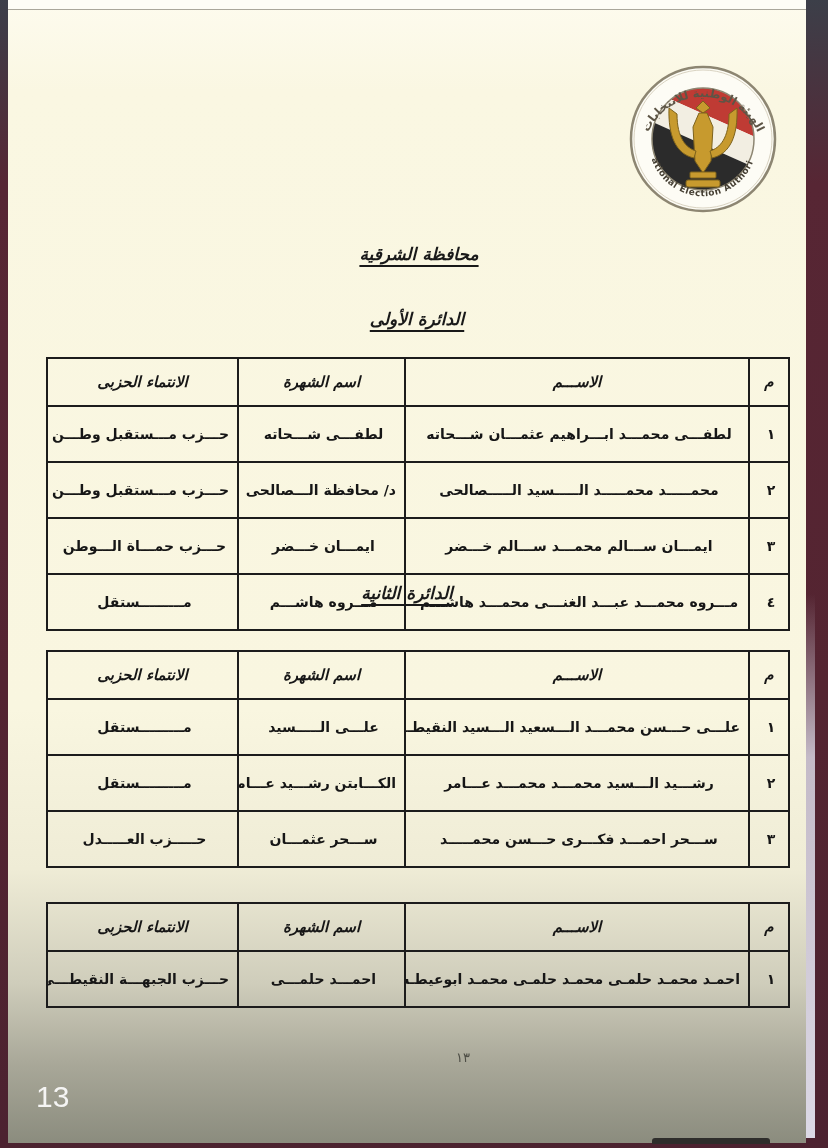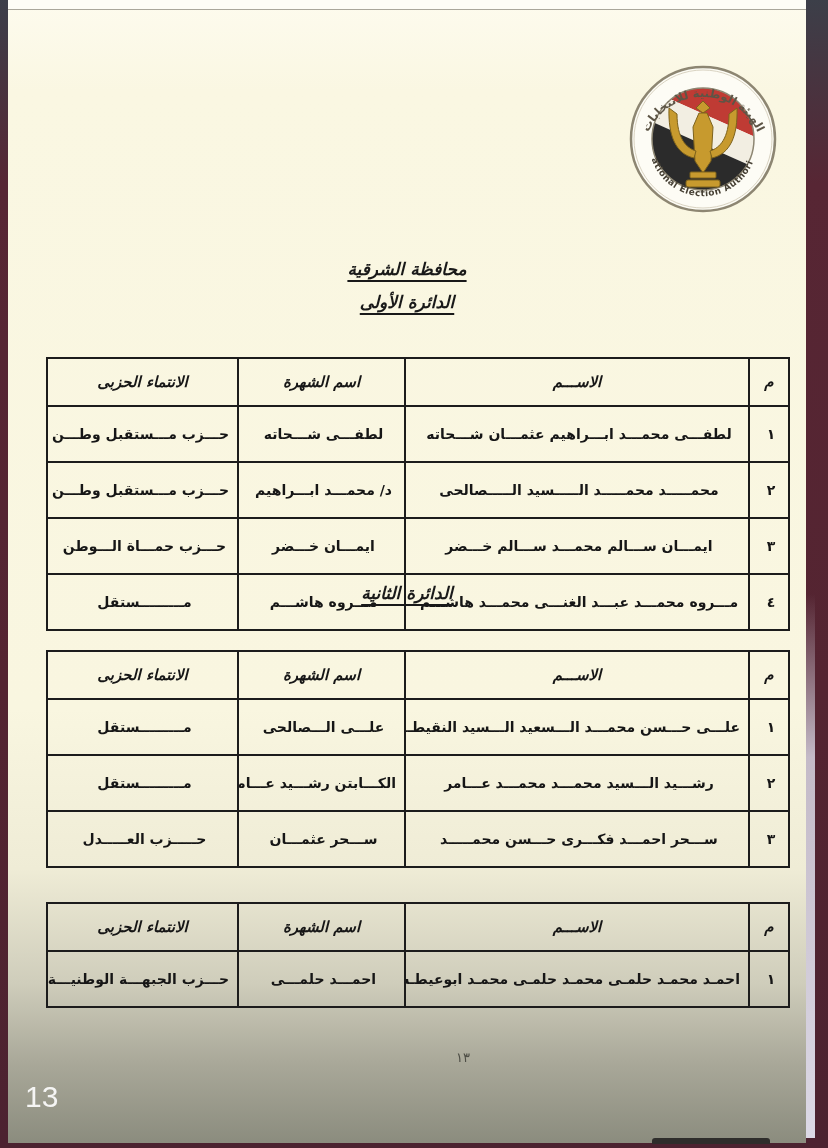--- a/index.html
+++ b/index.html
@@ -22,22 +22,22 @@
     background:linear-gradient(180deg,rgba(216,213,226,0) 0%,rgba(216,213,226,.85) 30%,#dcd9e6 100%);
   }
   
   .logo{position:absolute;left:620px;top:64px;width:150px;height:150px;}
   
   .doc-title{
     position:absolute;left:0;width:100%;text-align:center;direction:rtl;
     font-weight:bold;font-style:italic;font-size:17px;color:#191919;
     text-decoration:underline;text-underline-offset:5px;text-decoration-thickness:1.5px;
   }
-  .t-gov{top:259px;}
-  .t-d1{top:292px;}
+  .t-gov{top:244px;margin-left:12px;}
+  .t-d1{top:309px;padding-left:10px;}
   .t-d2{top:583px;}
   .t-d3{top:862px;}
   
   table.roster{
     position:absolute;left:38px;width:742px;direction:rtl;
     border-collapse:collapse;table-layout:fixed;
     font-weight:bold;color:#161616;
   }
   .tb1{top:357px;}
   .tb2{top:650px;}
@@ -53,21 +53,21 @@
   col.c-name{width:344px;}
   col.c-alias{width:167px;}
   col.c-party{width:191px;}
   td.cell-num{font-size:13px;}
   
   .arabic-pageno{
     position:absolute;left:12px;top:1050px;width:100%;text-align:center;
     font-size:13px;color:#4e4e46;direction:rtl;padding-left:44px;
   }
   .viewer-pageno{
-    position:absolute;left:25px;top:1080px;
+    position:absolute;left:36px;top:1080px;
     font-family:"Liberation Sans",sans-serif;font-size:30px;color:rgba(250,250,250,.95);
   }
   .scroll-nub{
     position:absolute;right:58px;bottom:4px;width:118px;height:6px;
     background:#2e2d2b;border-radius:3px 3px 0 0;
   }
 </style>
 </head>
 <body>
 
@@ -129,21 +129,21 @@
     <tbody>
       <tr>
         <td class="cell-num">١</td>
         <td>لطفـــى محمـــد ابـــراهيم عثمـــان شـــحاته</td>
         <td>لطفـــى شـــحاته</td>
         <td>حـــزب مـــستقبل وطـــن</td>
       </tr>
       <tr>
         <td class="cell-num">٢</td>
         <td>محمـــــد محمـــــد الـــــسيد الـــــصالحى</td>
-        <td>د/ محمـــد ابـــراهيم</td>
+        <td>د/ محافظة الـــصالحى</td>
         <td>حـــزب مـــستقبل وطـــن</td>
       </tr>
       <tr>
         <td class="cell-num">٣</td>
         <td>ايمـــان ســـالم محمـــد ســـالم خـــضر</td>
         <td>ايمـــان خـــضر</td>
         <td>حـــزب حمـــاة الـــوطن</td>
       </tr>
       <tr>
         <td class="cell-num">٤</td>
@@ -168,21 +168,21 @@
         <th>م</th>
         <th>الاســـم</th>
         <th>اسم الشهرة</th>
         <th>الانتماء الحزبى</th>
       </tr>
     </thead>
     <tbody>
       <tr>
         <td class="cell-num">١</td>
         <td>علـــى حـــسن محمـــد الـــسعيد الـــسيد النقيطـــى</td>
-        <td>علـــى الـــصالحى</td>
+        <td>علـــى الـــــسيد</td>
         <td>مـــــــــستقل</td>
       </tr>
       <tr>
         <td class="cell-num">٢</td>
         <td>رشـــيد الـــسيد محمـــد محمـــد عـــامر</td>
         <td>الكـــابتن رشـــيد عـــامر</td>
         <td>مـــــــــستقل</td>
       </tr>
       <tr>
         <td class="cell-num">٣</td>
@@ -207,21 +207,21 @@
         <th>الاســـم</th>
         <th>اسم الشهرة</th>
         <th>الانتماء الحزبى</th>
       </tr>
     </thead>
     <tbody>
       <tr>
         <td class="cell-num">١</td>
         <td>احمـد محمـد حلمـى محمـد حلمـى محمـد ابوعيطـه</td>
         <td>احمـــد حلمـــى</td>
-        <td>حـــزب الجبهـــة الوطنيـــة</td>
+        <td>حـــزب الجبهـــة النقيطـــى</td>
       </tr>
     </tbody>
   </table>
 
   <div class="arabic-pageno">١٣</div>
   <div class="right-light-strip"></div>
 </div>
 
 <div class="viewer-pageno">13</div>
 <div class="scroll-nub"></div>

